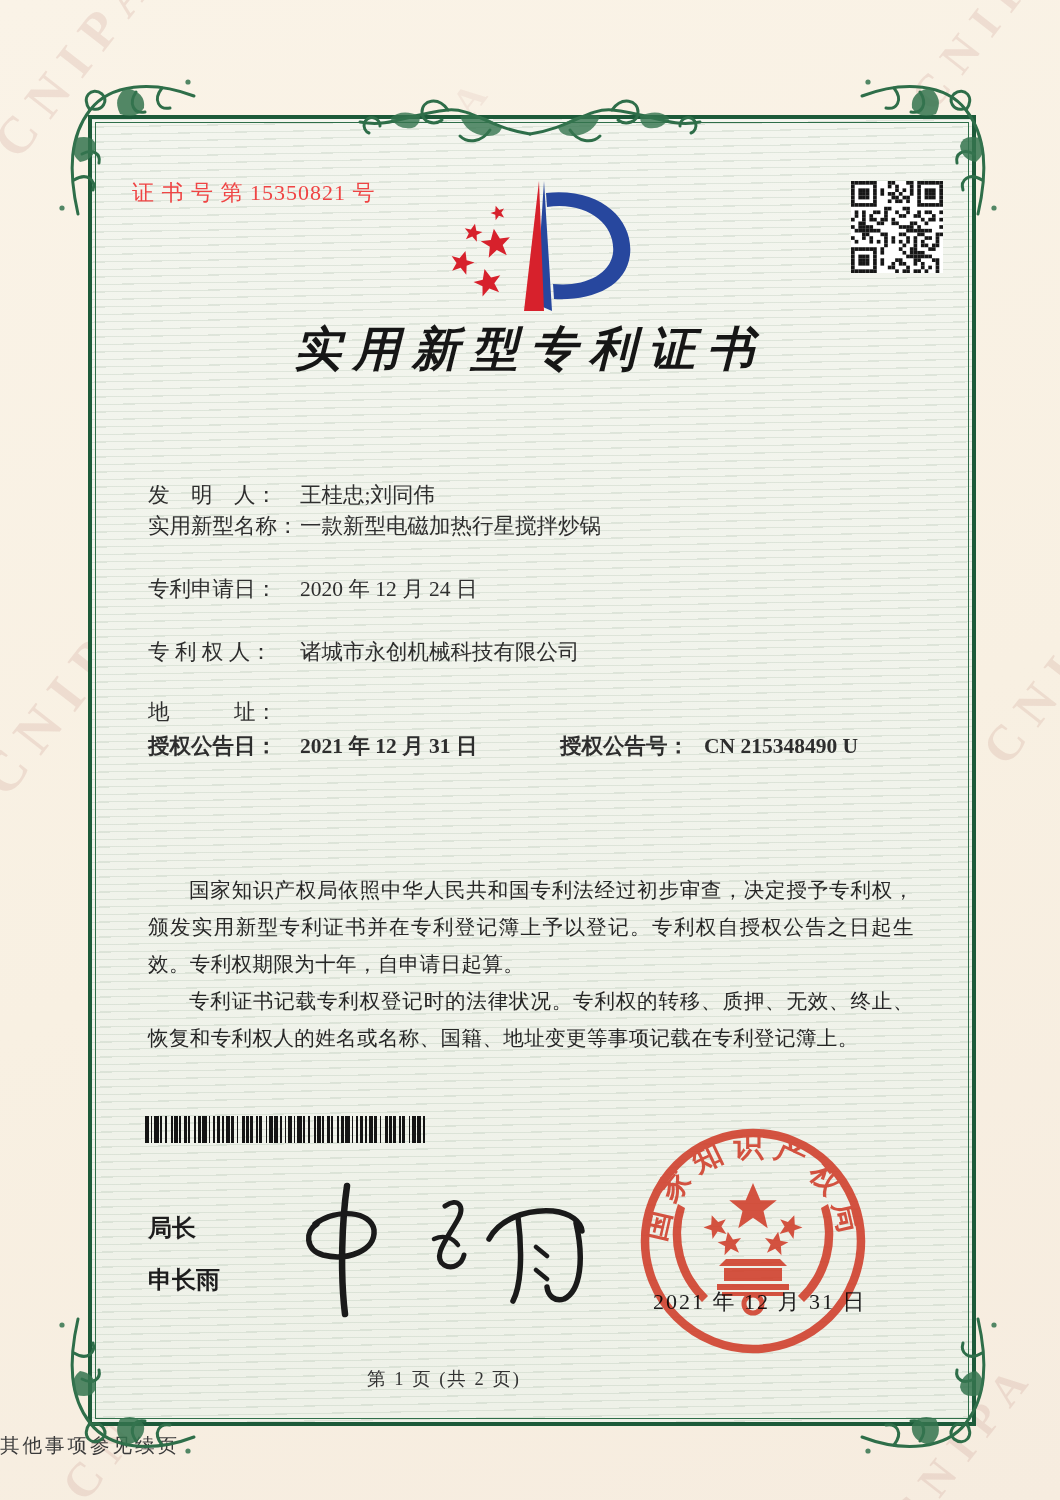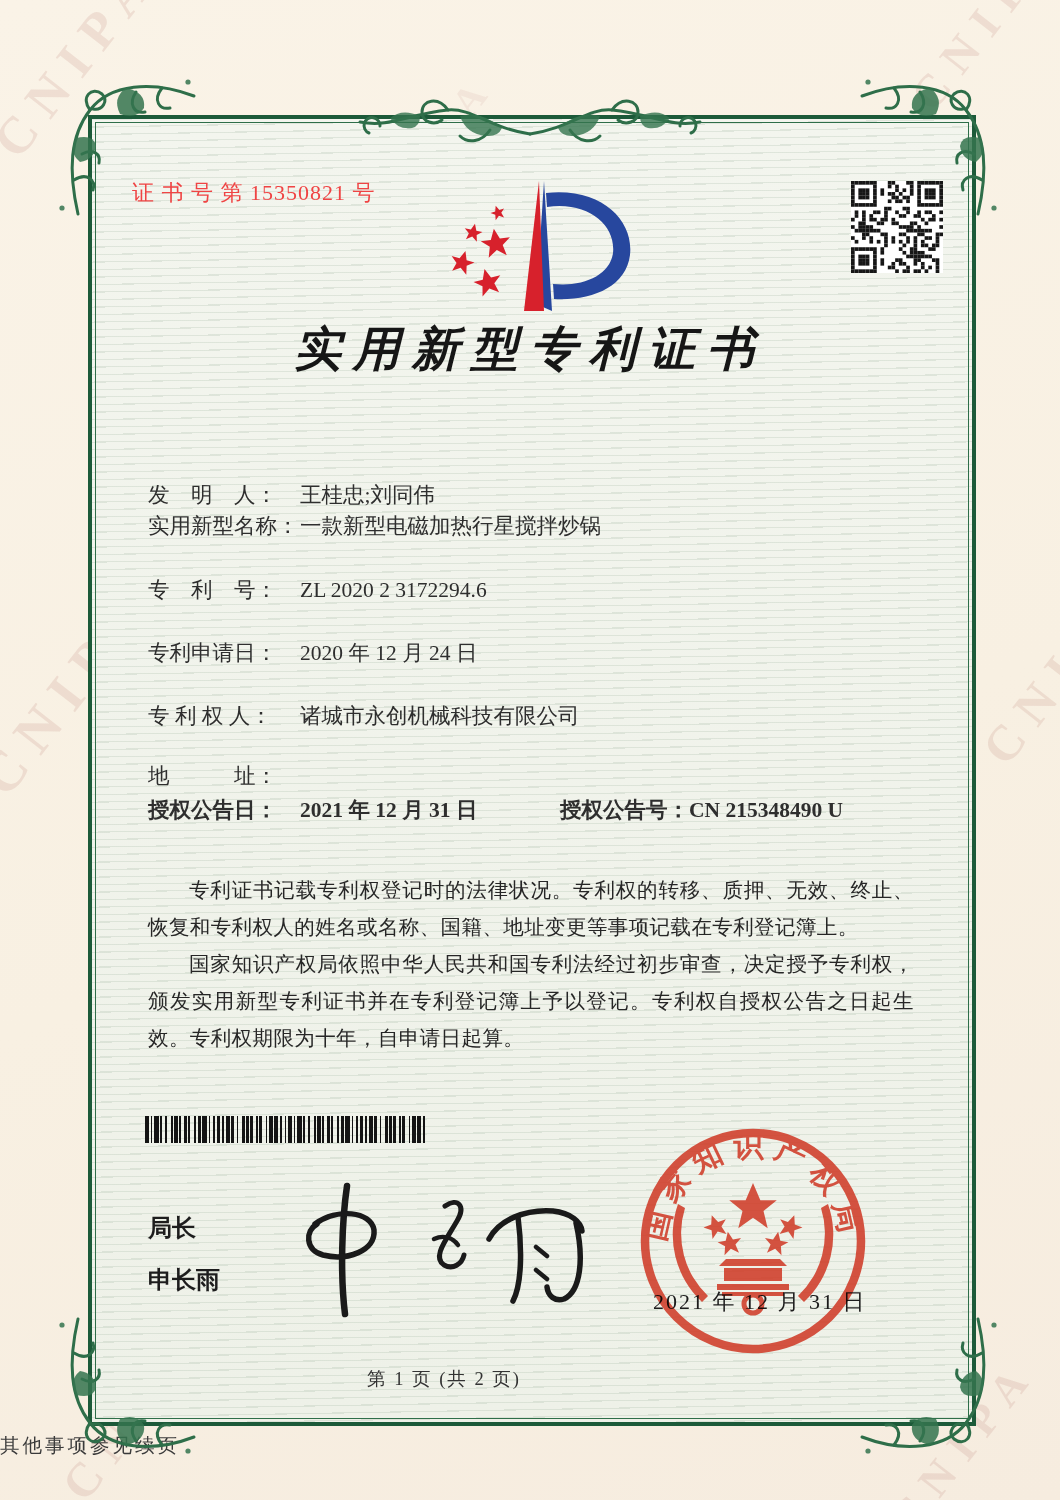--- a/index.html
+++ b/index.html
@@ -38,21 +38,21 @@
   .title{position:absolute;left:0;width:1060px;top:318px;text-align:center;
     font-size:47px;font-weight:700;letter-spacing:12px;color:#161616;font-style:italic;}
   .fields{position:absolute;left:148px;top:447px;width:790px;font-size:21.5px;color:#2e2e2e;}
   .frow{display:flex;align-items:flex-start;margin-bottom:0;}
   .frow .lab{flex:0 0 152px;white-space:pre;}
   .frow .val{max-width:600px;line-height:31px;}
   .r1{margin-top:0;} .r2{margin-top:33px;} .r3{margin-top:33px;} .r4{margin-top:32px;}
   .r5{margin-top:32px;} .r6{margin-top:29px;} .r7{margin-top:5px;font-weight:bold;}
   .grant{display:flex;}
   .grant .g1{flex:0 0 412px;display:flex;}
-  .grant .g2{display:flex;}
+  .grant .g2{display:flex;gap:15px;}
   .grant .lab2{white-space:pre;}
   .paras{position:absolute;left:148px;top:872px;width:766px;font-size:20.5px;
     line-height:37px;text-align:justify;color:#262626;letter-spacing:0.4px;}
   .paras p{margin:0;text-indent:2em;}
   .barcode{position:absolute;left:145px;top:1116px;}
   .signoff{position:absolute;left:148px;top:1212px;font-family:"Liberation Sans","DejaVu Sans",sans-serif;
     font-size:24px;font-weight:600;color:#1d1d1d;}
   .signoff .nm{margin-top:20px;}
   .signature{position:absolute;left:285px;top:1178px;z-index:3;}
   .seal{position:absolute;left:636px;top:1124px;z-index:5;mix-blend-mode:multiply;opacity:0.88;}
@@ -399,24 +399,20 @@
 
     <div class="fields">
       <div class="frow r2">
         <span class="lab">发　明　人：</span>
         <span class="val">王桂忠;刘同伟</span>
       </div>
       <div class="frow r1">
         <span class="lab">实用新型名称：</span>
         <span class="val">一款新型电磁加热行星搅拌炒锅</span>
       </div>
-      <div class="frow r3">
-        <span class="lab">专　利　号：</span>
-        <span class="val">ZL 2020 2 3172294.6</span>
-      </div>
       <div class="frow r4">
         <span class="lab">专利申请日：</span>
         <span class="val">2020 年 12 月 24 日</span>
       </div>
       <div class="frow r5">
         <span class="lab">专 利 权 人：</span>
         <span class="val">诸城市永创机械科技有限公司</span>
       </div>
       <div class="frow r6">
         <span class="lab">地　　　址：</span>
@@ -427,22 +423,22 @@
           <span class="val">2021 年 12 月 31 日</span>
         </span>
         <span class="g2">
           <span class="lab2">授权公告号：</span>
           <span class="val">CN 215348490 U</span>
         </span>
       </div>
     </div>
 
     <div class="paras">
+      <p>国家知识产权局依照中华人民共和国专利法经过初步审查，决定授予专利权，颁发实用新型专利证书并在专利登记簿上予以登记。专利权自授权公告之日起生效。专利权期限为十年，自申请日起算。</p>
       <p>专利证书记载专利权登记时的法律状况。专利权的转移、质押、无效、终止、恢复和专利权人的姓名或名称、国籍、地址变更等事项记载在专利登记簿上。</p>
-      <p>国家知识产权局依照中华人民共和国专利法经过初步审查，决定授予专利权，颁发实用新型专利证书并在专利登记簿上予以登记。专利权自授权公告之日起生效。专利权期限为十年，自申请日起算。</p>
     </div>
 
     <svg class="barcode" width="285" height="27" viewBox="0 0 285 27">
       <g id="barcode-bars" fill="#141414">
           <rect x="0" y="0" width="4" height="27"></rect>
           <rect x="6" y="0" width="1" height="27"></rect>
           <rect x="9" y="0" width="5" height="27"></rect>
           <rect x="15" y="0" width="2" height="27"></rect>
           <rect x="20" y="0" width="2" height="27"></rect>
           <rect x="26" y="0" width="2" height="27"></rect>

